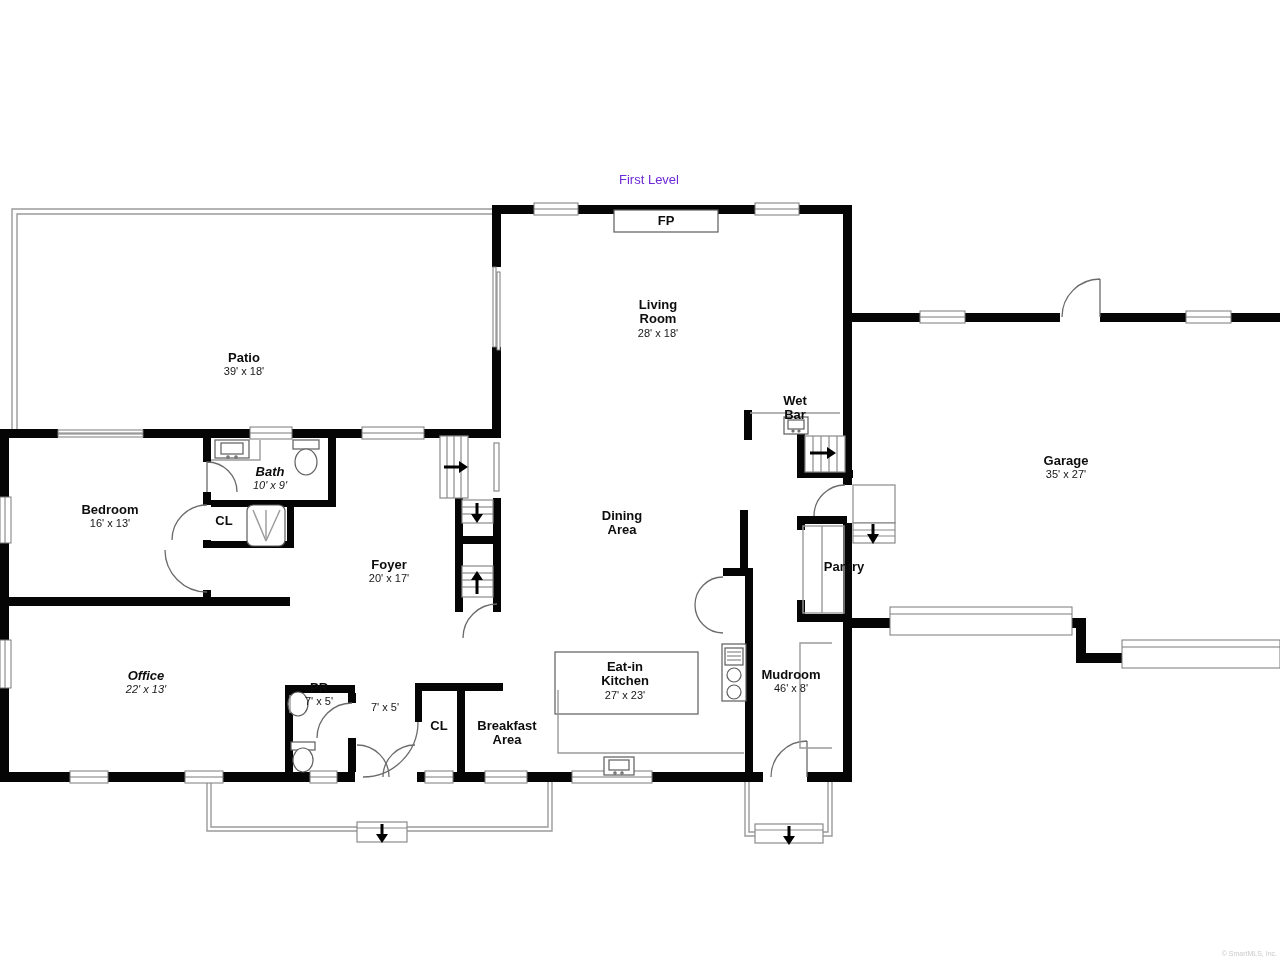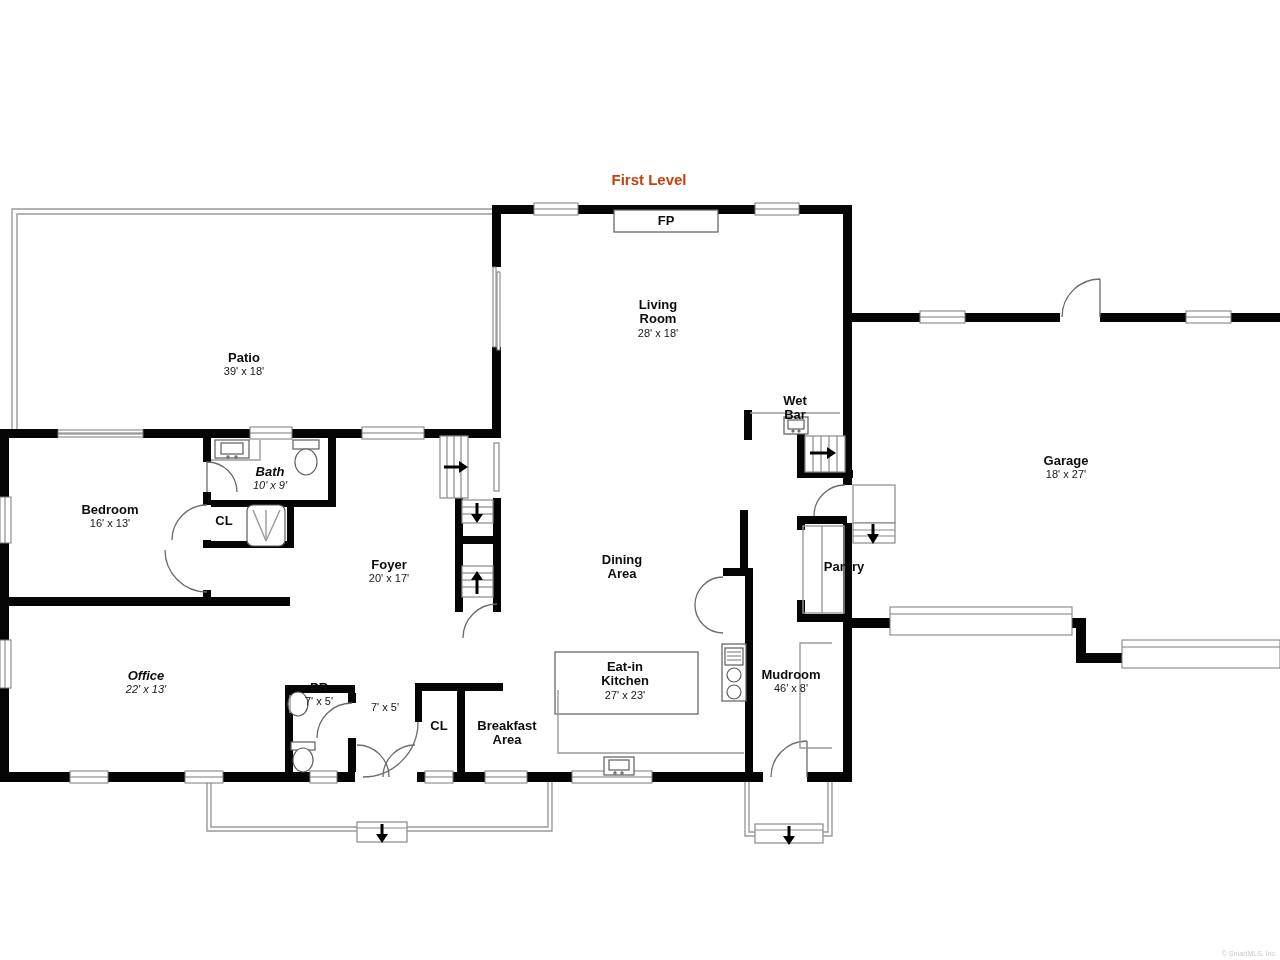--- a/index.html
+++ b/index.html
@@ -12,21 +12,21 @@
   .thin{stroke:#9a9a9a;stroke-width:1.4;fill:none;}
   .door{stroke:#6b6b6b;stroke-width:1.3;fill:none;}
   .stair rect{fill:#fff;stroke:#8a8a8a;stroke-width:1.2;}
   .stair line{stroke:#8a8a8a;stroke-width:1.2;}
   .arrow line{stroke:#000;stroke-width:3;}
   .arrow polygon{fill:#000;}
   .fix{stroke:#5d5d5d;stroke-width:1.2;fill:#fff;}
   .lbl{position:absolute;transform:translate(-50%,-50%);text-align:center;
        font-weight:bold;font-size:13px;line-height:1.1;color:#0d0d0d;white-space:normal;}
   .lbl .dims{display:block;font-weight:normal;font-size:11px;margin-top:0px;color:#161616;}
-  .title{position:absolute;transform:translate(-50%,-50%);font-weight:bold;font-size:15px;color:#c2410c;}
+  .title{position:absolute;transform:translate(-50%,-50%);font-weight:normal;font-size:13px;color:#6d28d9;}
   .dimonly{position:absolute;transform:translate(-50%,-50%);font-size:11px;color:#161616;}
   .watermark{position:absolute;font-size:7px;color:#c9c9c9;}
 </style>
 </head>
 <body>
 
 <div id="plan">
 
 <svg width="1280" height="960" viewBox="0 0 1280 960">
 
@@ -364,38 +364,38 @@
     <span class="dims">28' x 18'</span>
   </div>
   <div class="lbl" style="left:666px;top:221px;">
     <span>FP</span>
   </div>
   <div class="lbl" style="left:795px;top:408px;width:36px;">
     <span>Wet Bar</span>
   </div>
   <div class="lbl" style="left:1066px;top:467px;">
     <span>Garage</span>
-    <span class="dims">18' x 27'</span>
+    <span class="dims">35' x 27'</span>
   </div>
   <div class="lbl" style="left:110px;top:516px;">
     <span>Bedroom</span>
     <span class="dims">16' x 13'</span>
   </div>
   <div class="lbl" style="left:270px;top:478px;font-style:italic;">
     <span>Bath</span>
     <span class="dims">10' x 9'</span>
   </div>
   <div class="lbl" style="left:224px;top:521px;">
     <span>CL</span>
   </div>
   <div class="lbl" style="left:389px;top:571px;">
     <span>Foyer</span>
     <span class="dims">20' x 17'</span>
   </div>
-  <div class="lbl" style="left:622px;top:523px;width:52px;margin-top:44px;">
+  <div class="lbl" style="left:622px;top:523px;width:52px;">
     <span>Dining Area</span>
   </div>
   <div class="lbl" style="left:826px;top:567px;margin-left:18px;">
     <span>Pantry</span>
   </div>
   <div class="lbl" style="left:146px;top:682px;font-style:italic;">
     <span>Office</span>
     <span class="dims">22' x 13'</span>
   </div>
   <div class="lbl" style="left:319px;top:694px;">

